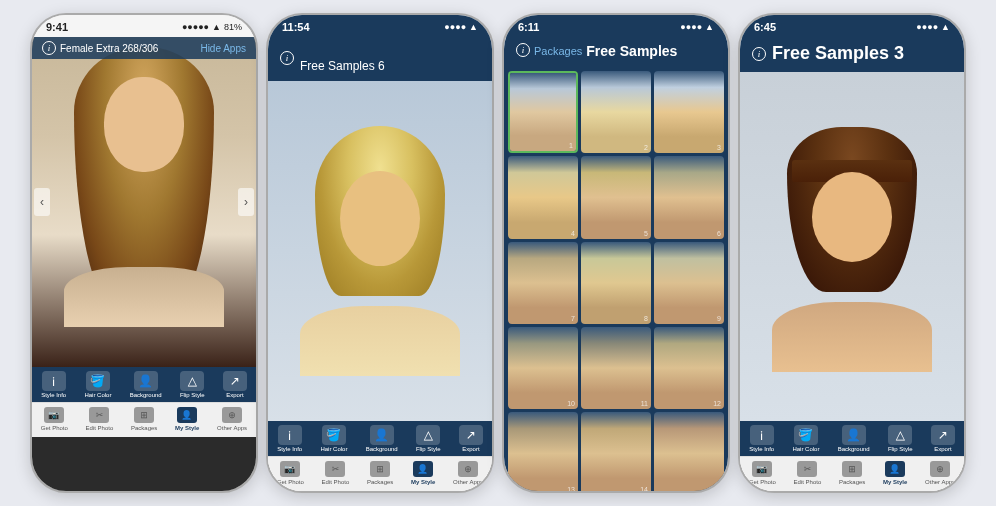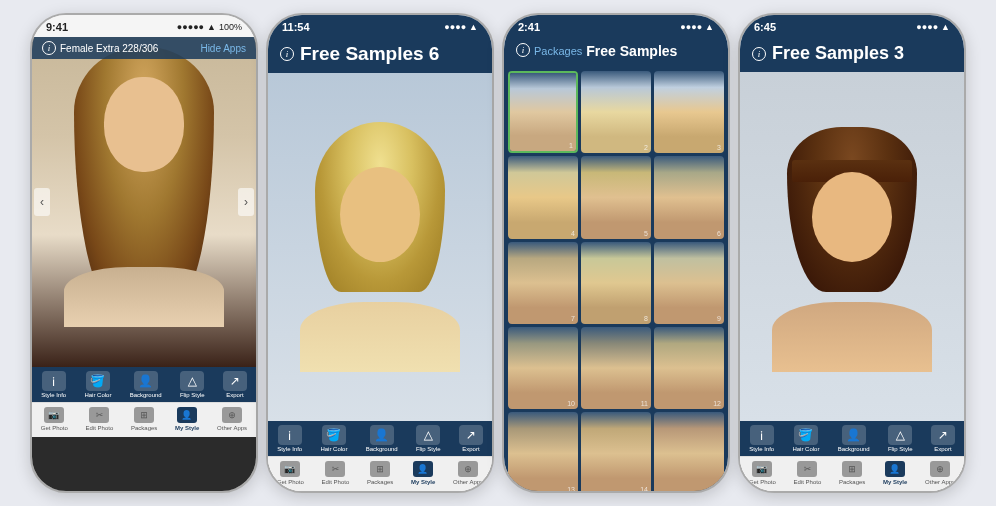--- a/index.html
+++ b/index.html
@@ -154,22 +154,23 @@
       background: white;
       display: flex;
       flex-direction: column;
     }
     .phone2 .page-header {
       background: #1a3a5c;
       color: white;
       padding: 6px 12px 8px;
     }
     .phone2 .page-header h1 {
-      font-size: 19px;
-      font-weight: 700;
+      font-size: 12px;
+      font-weight: 400;
+      margin-top: 16px;
     }
     .phone2 .main-photo-area {
       flex: 1;
       background: linear-gradient(180deg, #b8c8d8 0%, #d8e0e8 100%);
       display: flex;
       align-items: center;
       justify-content: center;
       position: relative;
     }
     .phone2 .toolbar {
@@ -300,28 +301,28 @@
 <body>
 
 <div class="screenshots-container">
 
   <div class="phone-frame phone1">
     <div class="status-bar light">
       <span class="time">9:41</span>
       <div class="icons">
         <span>●●●●●</span>
         <span>▲</span>
-        <span>100%</span>
+        <span>81%</span>
       </div>
     </div>
     <div class="screen-content">
       <div class="header-bar">
         <div style="display:flex;align-items:center;gap:4px;">
           <div class="info-icon">i</div>
-          <span style="font-size:10px;">Female Extra 228/306</span>
+          <span style="font-size:10px;">Female Extra 268/306</span>
         </div>
         <span style="font-size:10px;color:#7ab8e8;">Hide Apps</span>
       </div>
       <div class="main-photo">
 
         <div style="position:absolute;top:10px;left:50%;transform:translateX(-50%);width:160px;height:280px;">
 
           <div style="position:absolute;top:0;left:10px;width:140px;height:260px;background:radial-gradient(ellipse at 50% 20%, #d4a860 0%, #a07830 40%, #784818 70%, #3a1808 100%);border-radius:48% 48% 30% 30% / 25% 25% 75% 75%;"></div>
 
           <div style="position:absolute;top:30px;left:40px;width:80px;height:95px;background:#e8c090;border-radius:48%;"></div>
@@ -447,21 +448,21 @@
         <div class="tab-item">
           <div class="tab-icon" style="background:#999;font-size:9px;">⊕</div>
           <span style="font-size:6px;">Other Apps</span>
         </div>
       </div>
     </div>
   </div>
 
   <div class="phone-frame phone3">
     <div class="status-bar">
-      <span class="time">2:41</span>
+      <span class="time">6:11</span>
       <div class="icons">
         <span>●●●●</span>
         <span>▲</span>
       </div>
     </div>
     <div class="screen-content">
       <div class="page-header">
         <div style="display:flex;align-items:center;gap:4px;margin-bottom:2px;">
           <div class="info-icon">i</div>
           <span class="back-btn">Packages</span>

